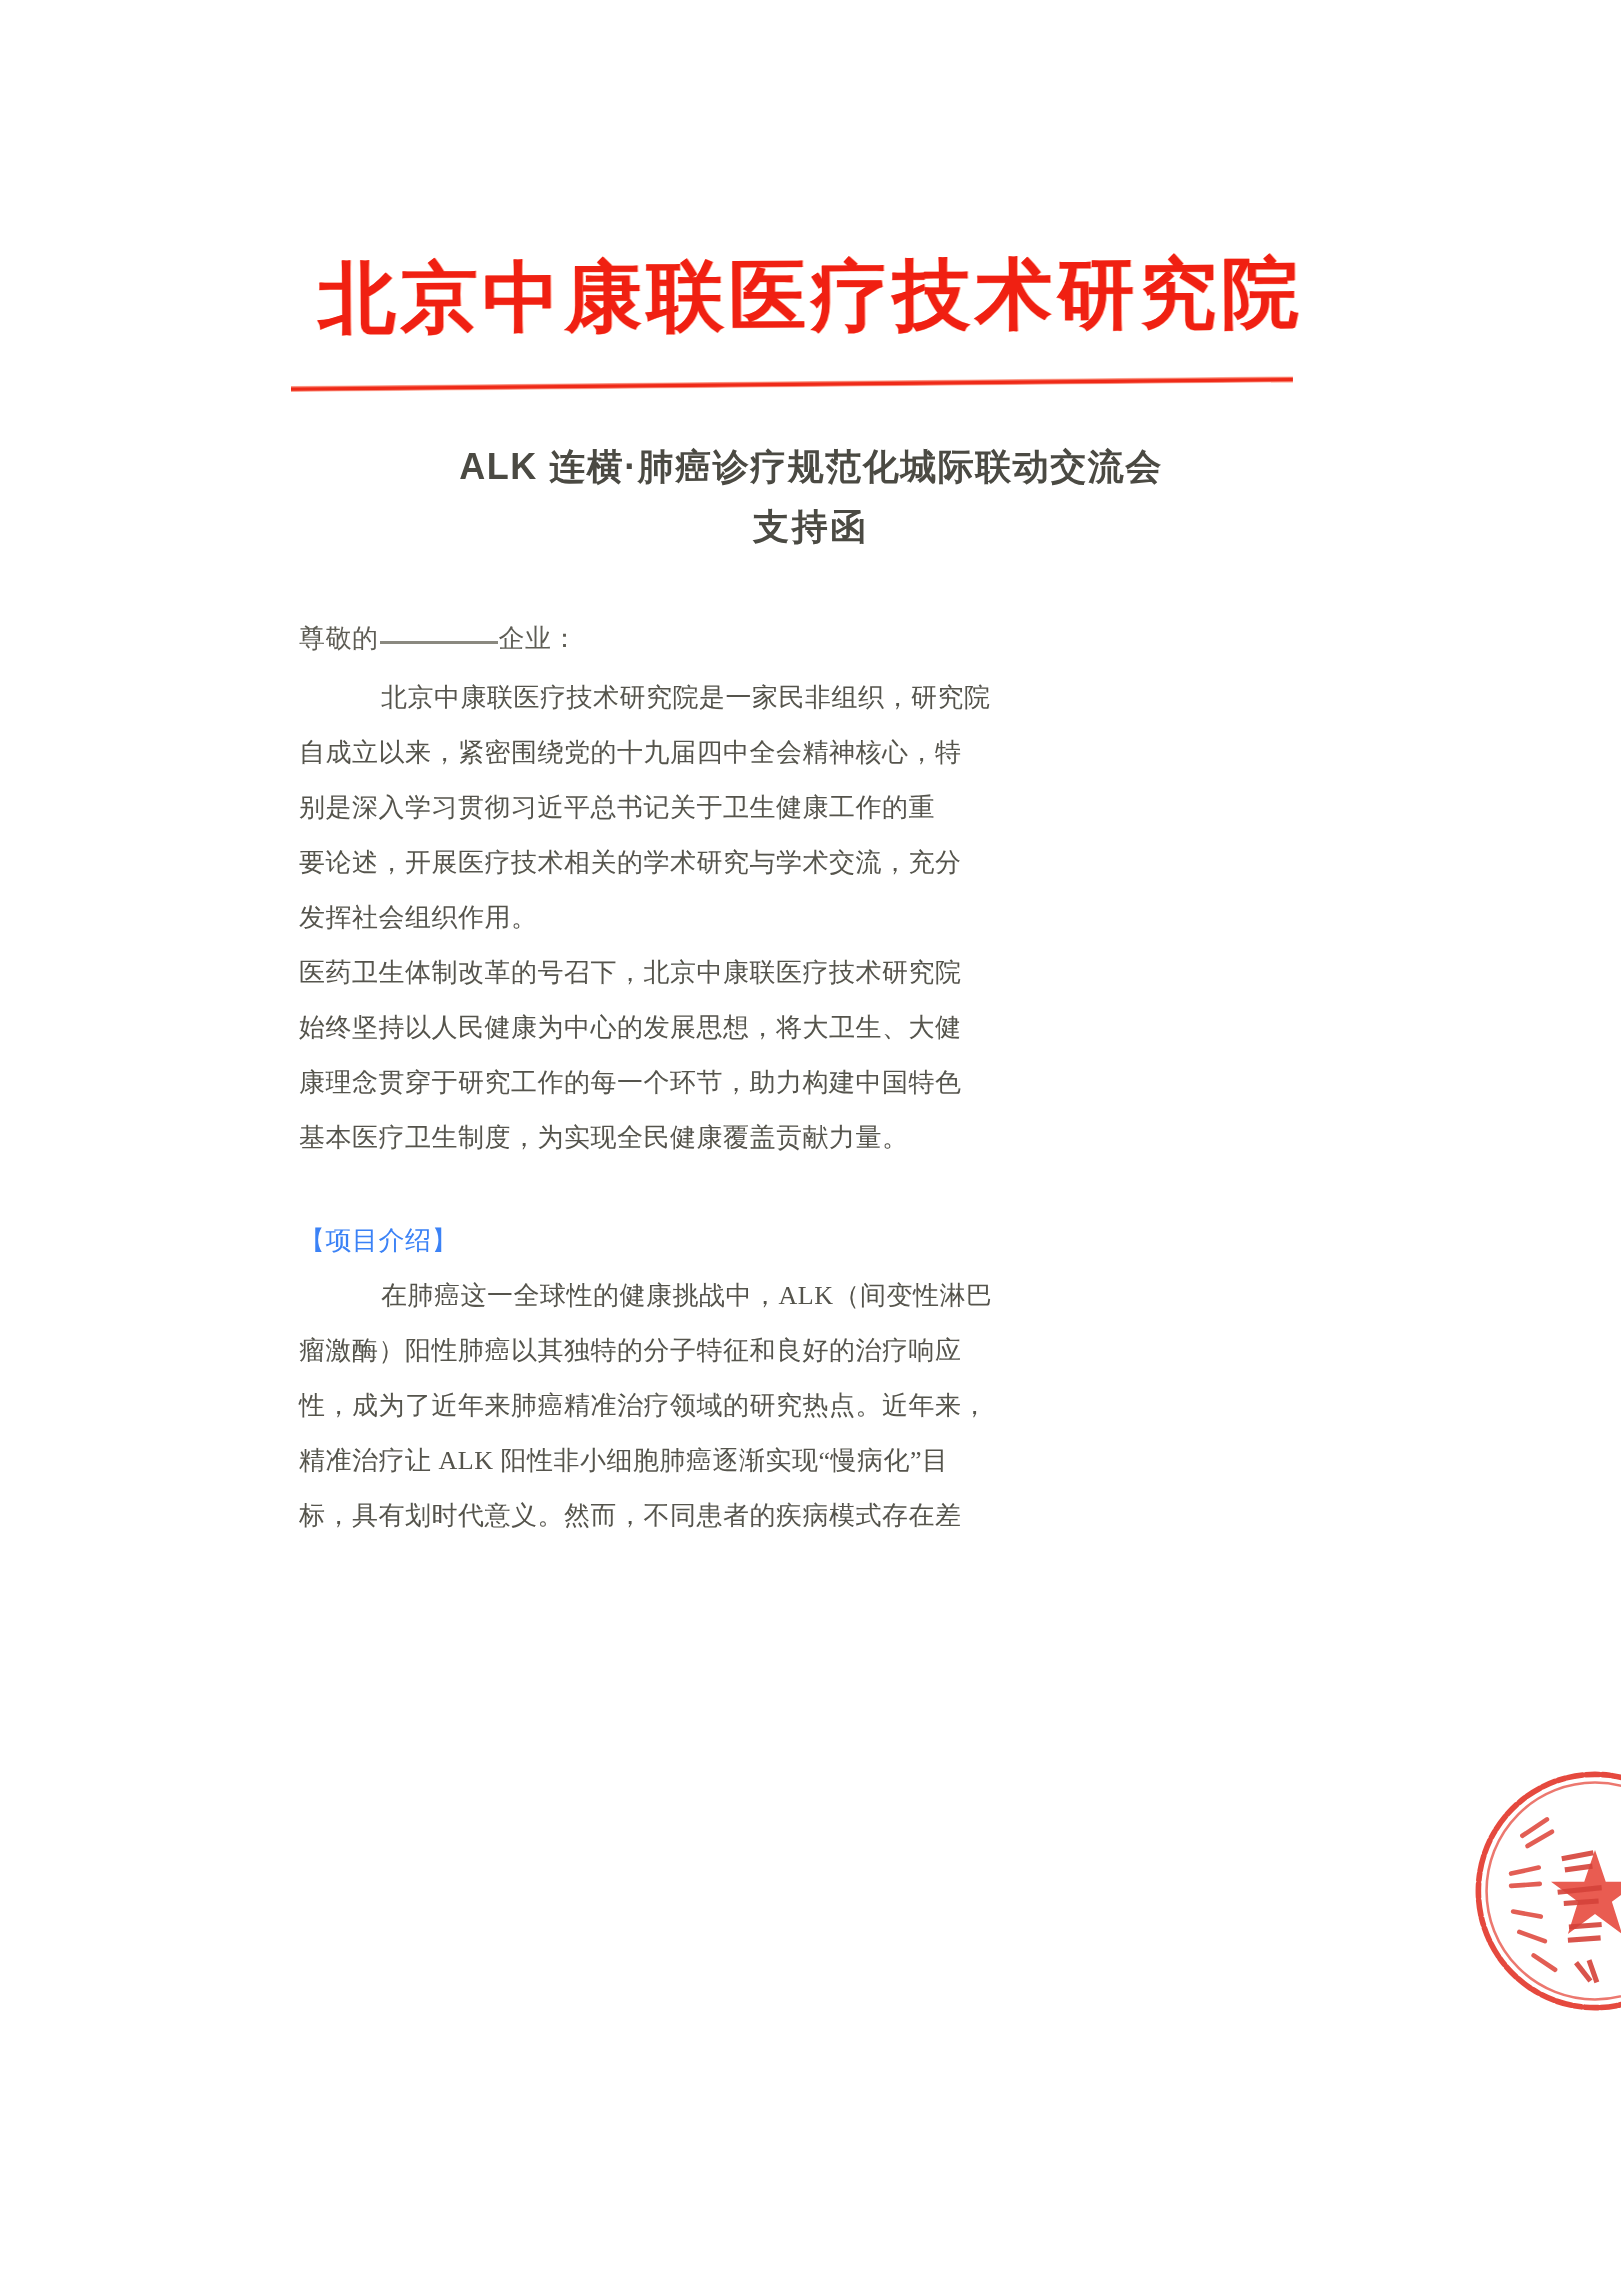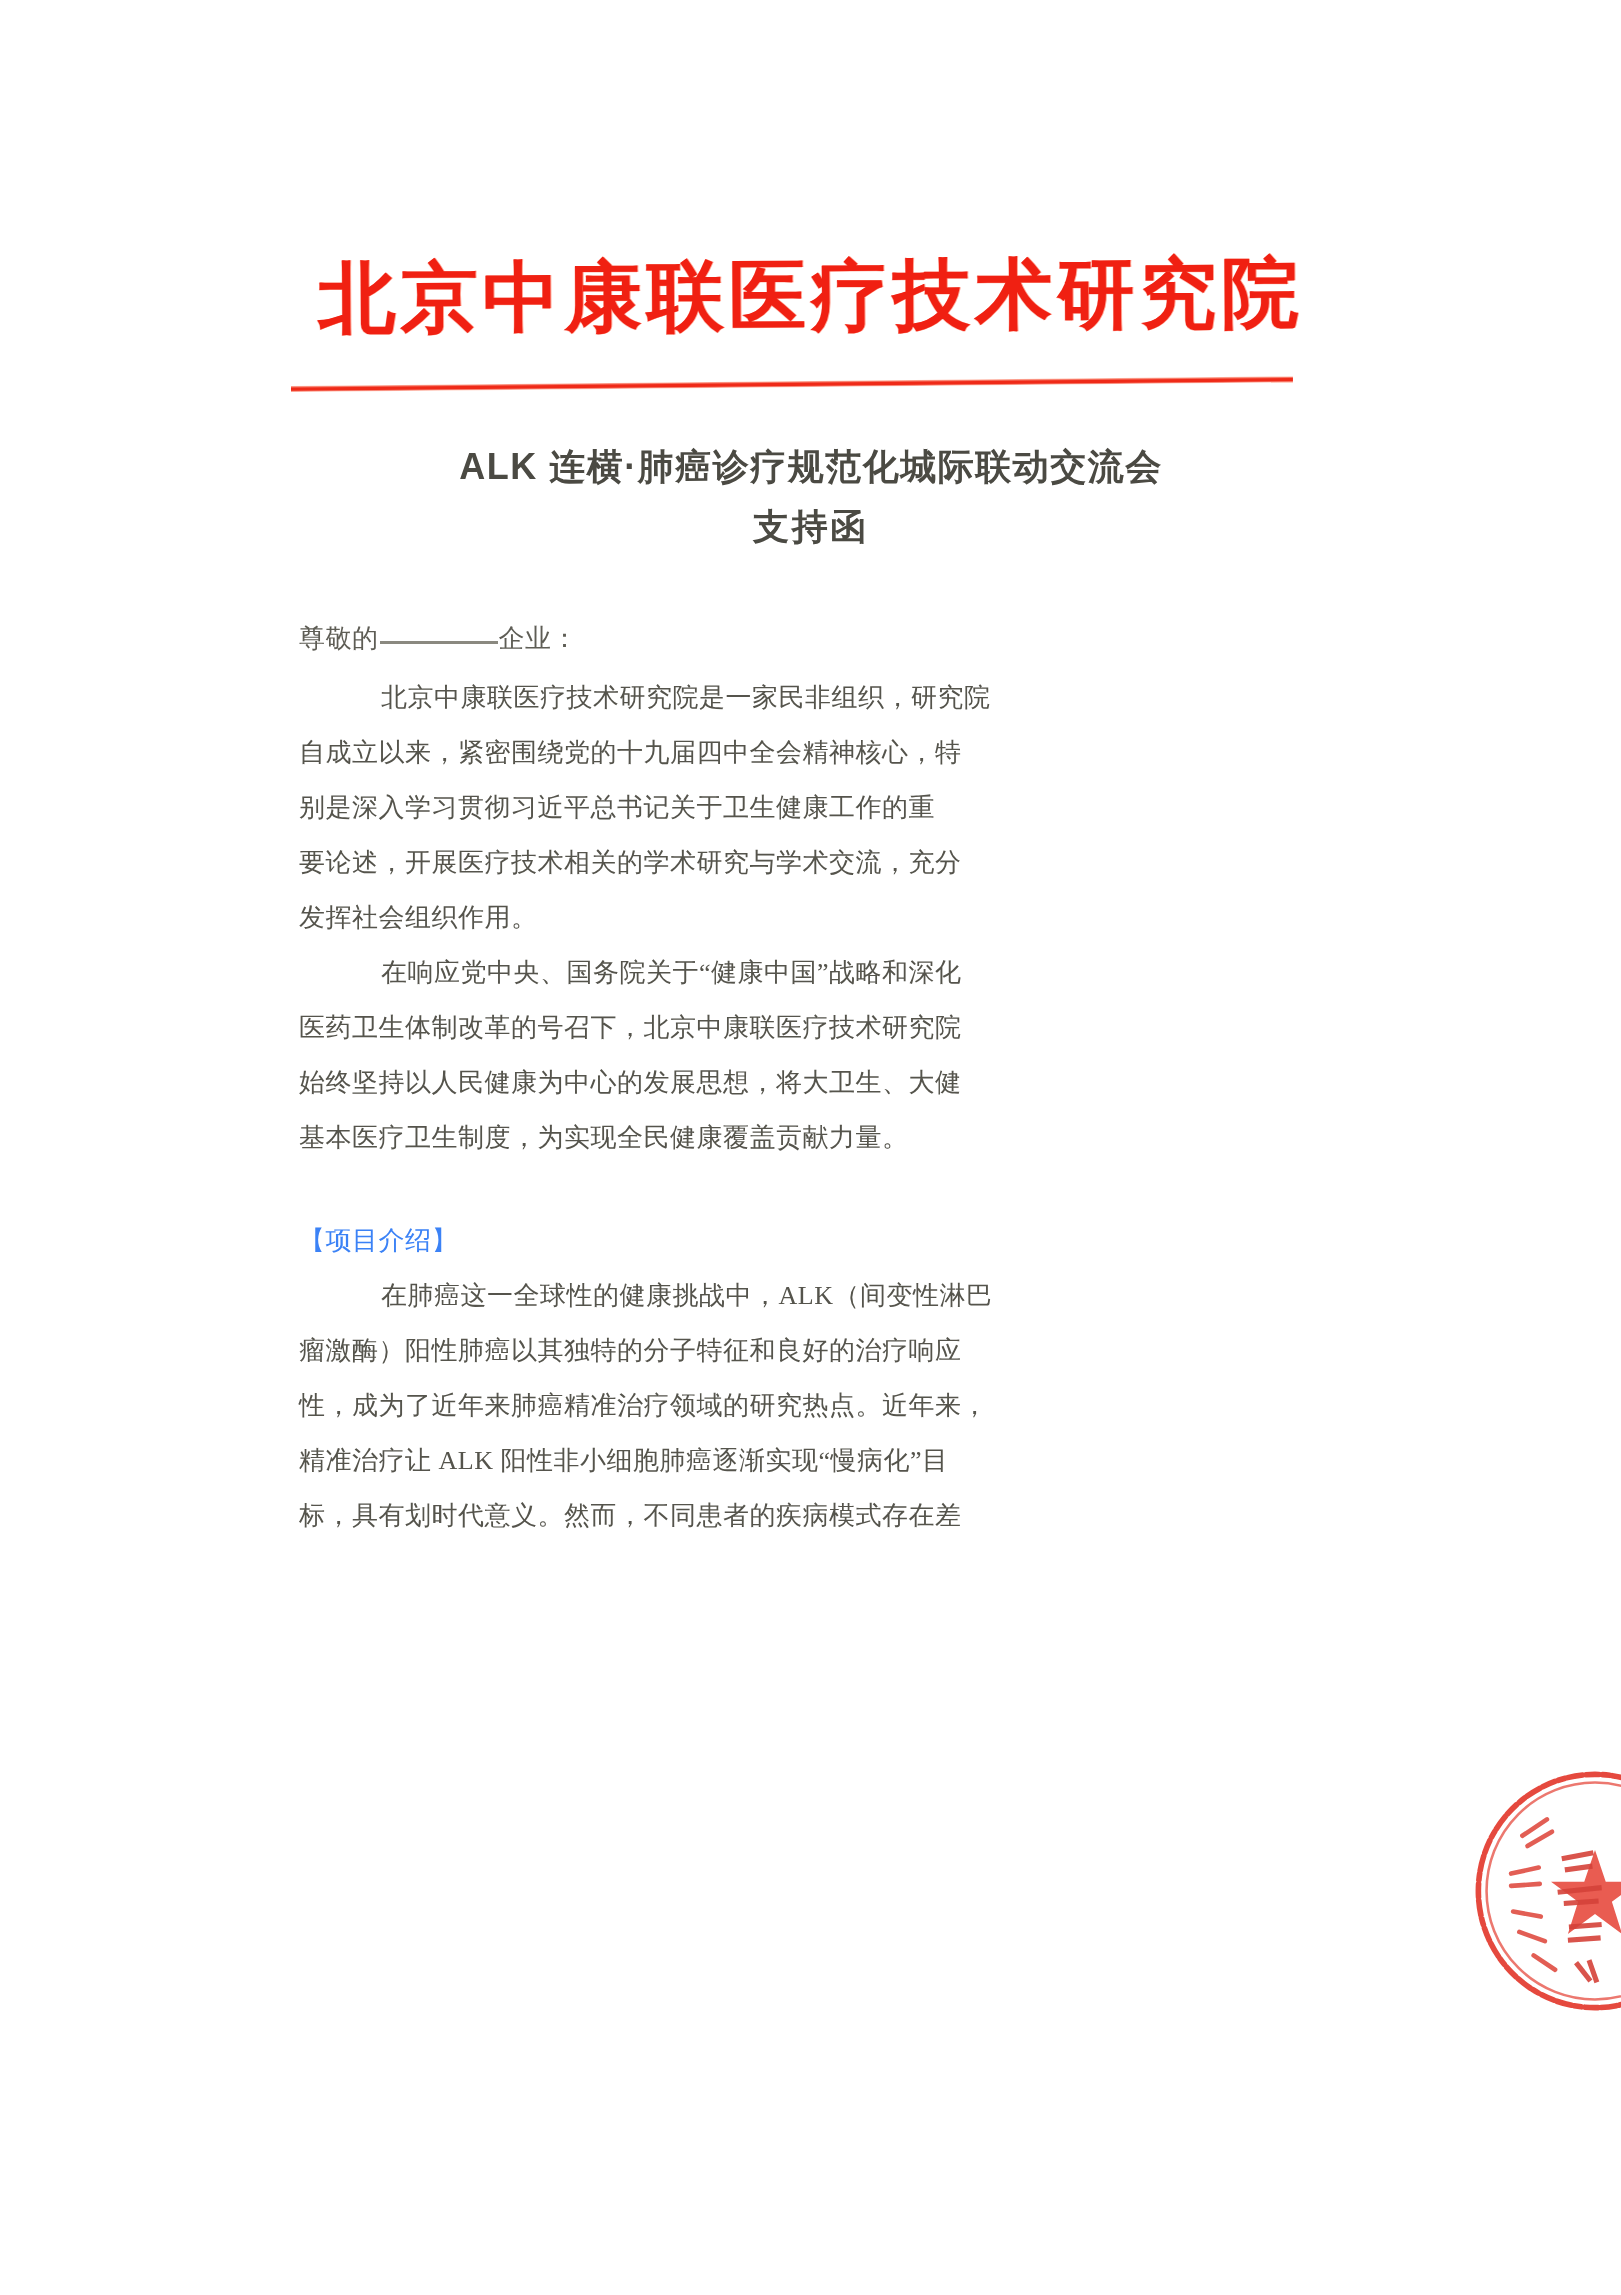--- a/index.html
+++ b/index.html
@@ -157,23 +157,23 @@
 
     <div>
       <div class="line indent">北京中康联医疗技术研究院是一家民非组织，研究院</div>
       <div class="line">自成立以来，紧密围绕党的十九届四中全会精神核心，特</div>
       <div class="line">别是深入学习贯彻习近平总书记关于卫生健康工作的重</div>
       <div class="line">要论述，开展医疗技术相关的学术研究与学术交流，充分</div>
       <div class="line">发挥社会组织作用。</div>
     </div>
 
     <div>
-      <div class="line indent">在响应党中央、国务院关于“健康中国”战略和深化</div>
       <div class="line">医药卫生体制改革的号召下，北京中康联医疗技术研究院</div>
       <div class="line">始终坚持以人民健康为中心的发展思想，将大卫生、大健</div>
+      <div class="line">康理念贯穿于研究工作的每一个环节，助力构建中国特色</div>
       <div class="line">基本医疗卫生制度，为实现全民健康覆盖贡献力量。</div>
     </div>
 
     <div class="line heading">【项目介绍】</div>
 
     <div>
       <div class="line indent">在肺癌这一全球性的健康挑战中，ALK（间变性淋巴</div>
       <div class="line">瘤激酶）阳性肺癌以其独特的分子特征和良好的治疗响应</div>
       <div class="line">性，成为了近年来肺癌精准治疗领域的研究热点。近年来，</div>
       <div class="line">精准治疗让 ALK 阳性非小细胞肺癌逐渐实现“慢病化”目</div>

